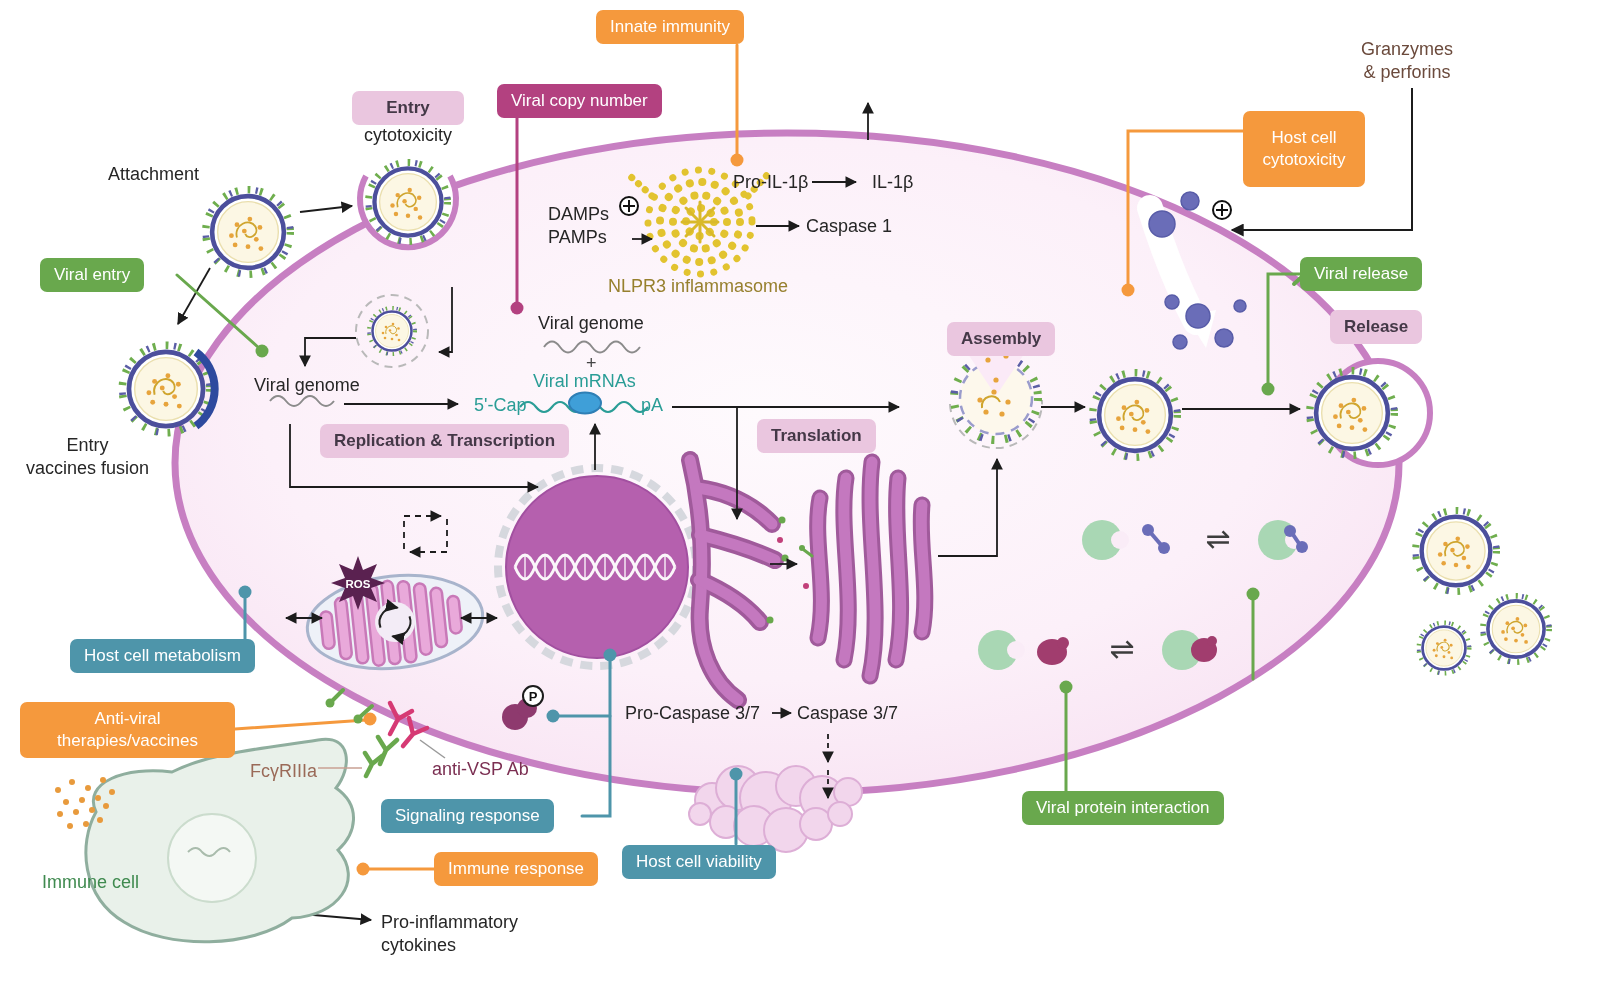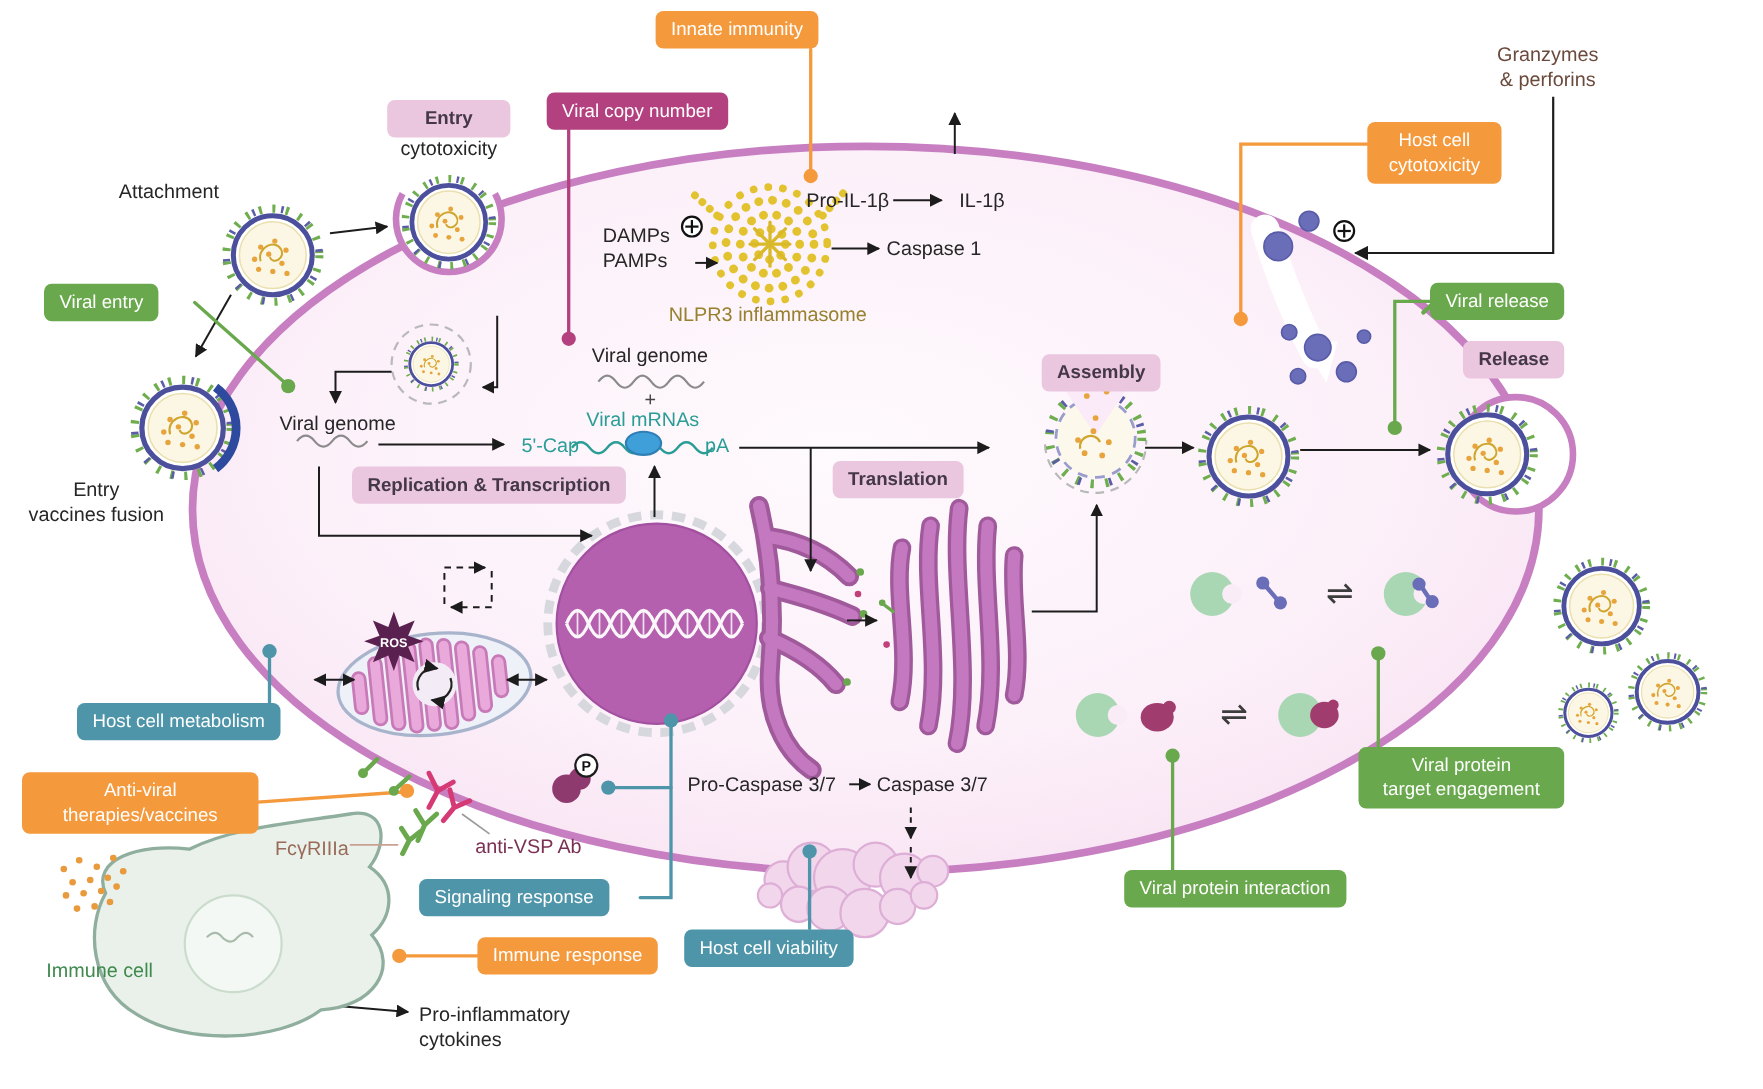--- a/index.html
+++ b/index.html
@@ -404,21 +404,21 @@
 <div class="lbl center" style="left:352px;top:124px;width:112px">cytotoxicity</div>
 
 <div class="lbl bold" style="left:108px;top:163px">Attachment</div>
 <div class="badge green" style="left:40px;top:258px">Viral entry</div>
 
 <div class="lbl bold center" style="left:5px;top:434px;width:165px">Entry</div>
 <div class="lbl center" style="left:5px;top:457px;width:165px">vaccines fusion</div>
 
 <div class="lbl center" style="left:1332px;top:38px;width:150px;color:var(--brown-text)">Granzymes
 &amp; perforins</div>
-<div class="badge orange" style="left:1243px;top:111px;width:122px;padding:6px 8px">Host cell
+<div class="badge orange" style="left:1243px;top:111px;width:122px;padding:16px 8px">Host cell
 cytotoxicity</div>
 <div class="badge green" style="left:1300px;top:257px">Viral release</div>
 <div class="badge pink" style="left:1330px;top:310px">Release</div>
 
 <div class="badge pink" style="left:947px;top:322px">Assembly</div>
 <div class="badge pink" style="left:757px;top:419px">Translation</div>
 <div class="badge pink" style="left:320px;top:424px">Replication &amp; Transcription</div>
 
 <div class="lbl" style="left:538px;top:312px">Viral genome</div>
 <div class="lbl" style="left:586px;top:352px;font-size:18px;color:#444">+</div>
@@ -445,17 +445,15 @@
 <div class="badge teal" style="left:381px;top:799px">Signaling response</div>
 <div class="badge orange" style="left:434px;top:852px">Immune response</div>
 <div class="lbl" style="left:381px;top:911px">Pro-inflammatory
 cytokines</div>
 
 <div class="badge teal" style="left:622px;top:845px">Host cell viability</div>
 
 <div class="lbl" style="left:625px;top:702px">Pro-Caspase 3/7</div>
 <div class="lbl" style="left:797px;top:702px">Caspase 3/7</div>
 
-<div class="badge green" style="left:1235px;top:679px;width:187px">Viral protein
-target engagement</div>
 <div class="badge green" style="left:1022px;top:791px">Viral protein interaction</div>
 
 </div>
 
 </body></html>

